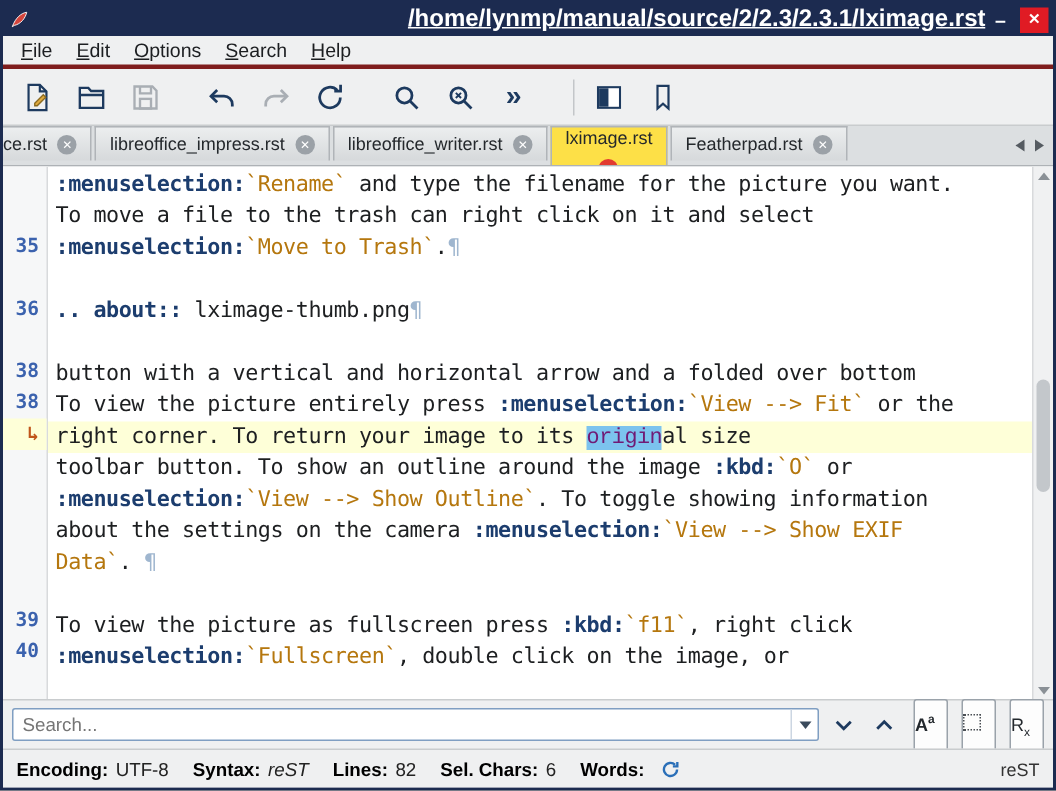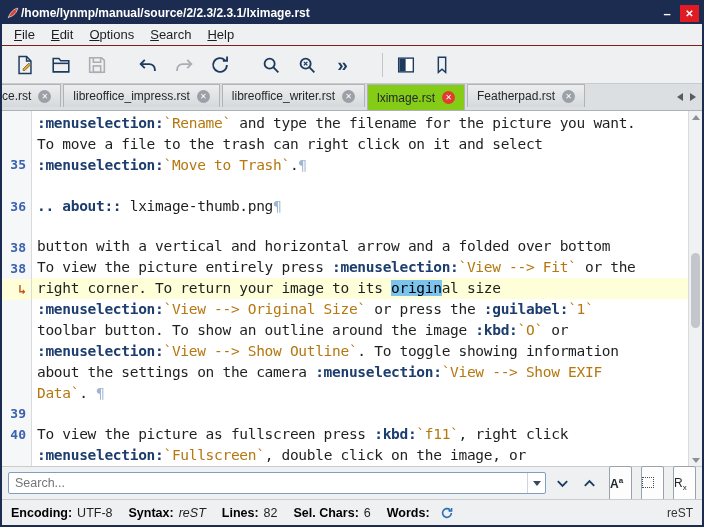--- a/index.html
+++ b/index.html
@@ -2,61 +2,61 @@
 <html><head>
 <meta charset="utf-8">
 <style>
   * { box-sizing: border-box; margin: 0; padding: 0; }
   html,body { background:#4a4d52; font-family:"Liberation Sans",sans-serif; }
   .window{position:relative;width:704px;height:527px;border:2px solid #1c2b50;display:flex;flex-direction:column;background:#eff0f1;overflow:hidden;}
 
   
   .titlebar{height:22px;background:#1c2b50;color:#fff;display:flex;align-items:center;padding:0 3px;flex:0 0 auto;}
   .app-icon{width:16px;height:16px;display:flex;align-items:center;justify-content:center;}
-  .title{flex:1;text-align:left;font-size:12px;font-weight:bold;white-space:nowrap;overflow:hidden;}
+  .title{flex:1;text-align:right;font-size:16px;font-weight:bold;white-space:nowrap;overflow:hidden;text-decoration:underline;}
   .tb-min{width:20px;height:18px;display:flex;align-items:center;justify-content:center;color:#fff;font-size:13px;font-weight:bold;}
   .tb-close{width:19px;height:17px;background:#e01b24;color:#fff;display:flex;align-items:center;justify-content:center;font-size:10px;font-weight:bold;margin-left:3px;}
 
   
-  .menubar{height:22px;display:flex;align-items:center;background:#eff0f1;border-bottom:1px solid #7f1d1d;font-size:13px;padding-left:4px;flex:0 0 auto;color:#1c1e21;}
+  .menubar{height:22px;display:flex;align-items:center;background:#eff0f1;border-bottom:3px solid #7f1d1d;font-size:13px;padding-left:4px;flex:0 0 auto;color:#1c1e21;}
   .menu-item{padding:2px 8px;}
 
   
   .toolbar{height:38px;display:flex;align-items:center;gap:9px;padding:0 9px;border-bottom:1px solid #c9ccce;background:#eff0f1;flex:0 0 auto;}
   .tbtn{width:27px;height:27px;display:flex;align-items:center;justify-content:center;color:#1d3a5f;border-radius:3px;}
   .tbtn .ticon{display:flex;align-items:center;justify-content:center;}
   .tbtn svg{width:22px;height:22px;display:block;}
   .tbtn.disabled{color:#a9aeb4;}
   .tsep{width:1px;height:24px;background:#c3c6c9;}
   .more-glyph{font-size:19px;font-weight:bold;line-height:1;}
 
   
   .tabbar{height:27px;display:flex;align-items:flex-start;background:#dcdfe1;border-bottom:1px solid #aeb2b6;flex:0 0 auto;overflow:hidden;}
   .tab{height:23px;display:flex;align-items:center;gap:7px;padding:0 9px;background:linear-gradient(#eceeef,#d6d9db);border:1px solid #b0b4b8;border-bottom:none;font-size:12px;color:#24282c;margin-right:2px;white-space:nowrap;}
   .tab.clipped{margin-left:-10px;}
-  .tab.active{background:#84cc16;height:26px;}
+  .tab.active{background:#fde047;height:26px;flex-direction:column;}
   .tab-close{width:13px;height:13px;border-radius:50%;background:#9ba1a7;color:#fff;font-size:8px;line-height:13px;text-align:center;flex:0 0 auto;}
   .tab.active .tab-close{background:#e23b30;}
   .tab-scroll{margin-left:auto;display:flex;align-items:center;gap:7px;padding:0 6px;height:100%;}
   .tri-left{width:0;height:0;border-top:4px solid transparent;border-bottom:4px solid transparent;border-right:6px solid #555b61;}
   .tri-right{width:0;height:0;border-top:4px solid transparent;border-bottom:4px solid transparent;border-left:6px solid #555b61;}
 
   
   .editor{flex:1 1 auto;display:flex;background:#fff;overflow:hidden;font-family:"DejaVu Sans Mono","Liberation Mono",monospace;font-size:14.5px;}
   .gutter{width:30px;background:#f6f7f8;border-right:1px solid #d8dadc;display:flex;flex-direction:column;padding-top:2px;flex:0 0 auto;}
   .gut{height:21px;line-height:21px;text-align:right;padding-right:5px;color:#3b62ae;font-size:13px;font-weight:600;font-family:"DejaVu Sans Mono",monospace;}
   .gut.wrapmark{color:#c0551a;font-weight:bold;}
   .gut.cur{background:#feffd8;}
   .lines{flex:1 1 auto;display:flex;flex-direction:column;overflow:hidden;padding-top:2px;}
   .line{height:21px;line-height:21px;white-space:pre;padding-left:5px;color:#1d1f21;letter-spacing:-0.3px;}
   .line.current{background:#feffd8;}
   .seg-role{font-weight:bold;color:#1c3d6e;}
   .seg-lit{color:#b5770e;}
   .seg-pilcrow{color:#9fb6cf;}
-  .seg-sel{background:#7cc3ee;color:#000000;}
+  .seg-sel{background:#7cc3ee;color:#701a75;font-family:Liberation Mono, monospace;}
   .vscroll{width:14px;background:#f0f1f2;border-left:1px solid #d8dadc;position:relative;flex:0 0 auto;}
   .sarr{height:12px;display:flex;align-items:center;justify-content:center;}
   .sarr.bottom{position:absolute;bottom:0;left:0;right:0;}
   .tri-up-s{width:0;height:0;border-left:4px solid transparent;border-right:4px solid transparent;border-bottom:5px solid #8a9096;}
   .tri-down-s{width:0;height:0;border-left:4px solid transparent;border-right:4px solid transparent;border-top:5px solid #8a9096;}
   .vthumb{position:absolute;left:2px;right:2px;top:40%;height:21%;background:#c3c7cb;border-radius:5px;}
 
   
   .searchbar{height:28px;display:flex;align-items:center;gap:9px;padding:16px 6px;background:#eff0f1;border-top:1px solid #c9ccce;flex:0 0 auto;}
   .search-combo{flex:1 1 auto;display:flex;align-items:center;height:22px;background:#fff;border:1px solid #7f9ec2;border-radius:2px;}
@@ -250,21 +250,20 @@
     <div class="lines">
         <div class="line"><span class="seg-role">:menuselection:</span><span class="seg-lit">`Rename`</span><span class="seg-plain"> and type the filename for the picture you want.</span></div>
         <div class="line"><span class="seg-plain">To move a file to the trash can right click on it and select</span></div>
         <div class="line"><span class="seg-role">:menuselection:</span><span class="seg-lit">`Move to Trash`</span><span class="seg-plain">.</span><span class="seg-pilcrow">¶</span></div>
         <div class="line"></div>
         <div class="line"><span class="seg-role">.. about::</span><span class="seg-plain"> lximage-thumb.png</span><span class="seg-pilcrow">¶</span></div>
         <div class="line"></div>
         <div class="line"><span class="seg-plain">button with a vertical and horizontal arrow and a folded over bottom</span></div>
         <div class="line"><span class="seg-plain">To view the picture entirely press </span><span class="seg-role">:menuselection:</span><span class="seg-lit">`View --&gt; Fit`</span><span class="seg-plain"> or the</span></div>
         <div class="line current"><span class="seg-plain">right corner. To return your image to its </span><span class="seg-sel">origin</span><span class="seg-plain">al size</span></div>
-        <div class="line"><span class="seg-role">:menuselection:</span><span class="seg-lit">`View --&gt; Original Size`</span><span class="seg-plain"> or press the </span><span class="seg-role">:guilabel:</span><span class="seg-lit">`1`</span></div>
         <div class="line"><span class="seg-plain">toolbar button. To show an outline around the image </span><span class="seg-role">:kbd:</span><span class="seg-lit">`O`</span><span class="seg-plain"> or</span></div>
         <div class="line"><span class="seg-role">:menuselection:</span><span class="seg-lit">`View --&gt; Show Outline`</span><span class="seg-plain">. To toggle showing information</span></div>
         <div class="line"><span class="seg-plain">about the settings on the camera </span><span class="seg-role">:menuselection:</span><span class="seg-lit">`View --&gt; Show EXIF</span></div>
         <div class="line"><span class="seg-lit">Data`</span><span class="seg-plain">. </span><span class="seg-pilcrow">¶</span></div>
         <div class="line"></div>
         <div class="line"><span class="seg-plain">To view the picture as fullscreen press </span><span class="seg-role">:kbd:</span><span class="seg-lit">`f11`</span><span class="seg-plain">, right click</span></div>
         <div class="line"><span class="seg-role">:menuselection:</span><span class="seg-lit">`Fullscreen`</span><span class="seg-plain">, double click on the image, or</span></div>
       </div>
     <div class="vscroll">
       <span class="sarr">

